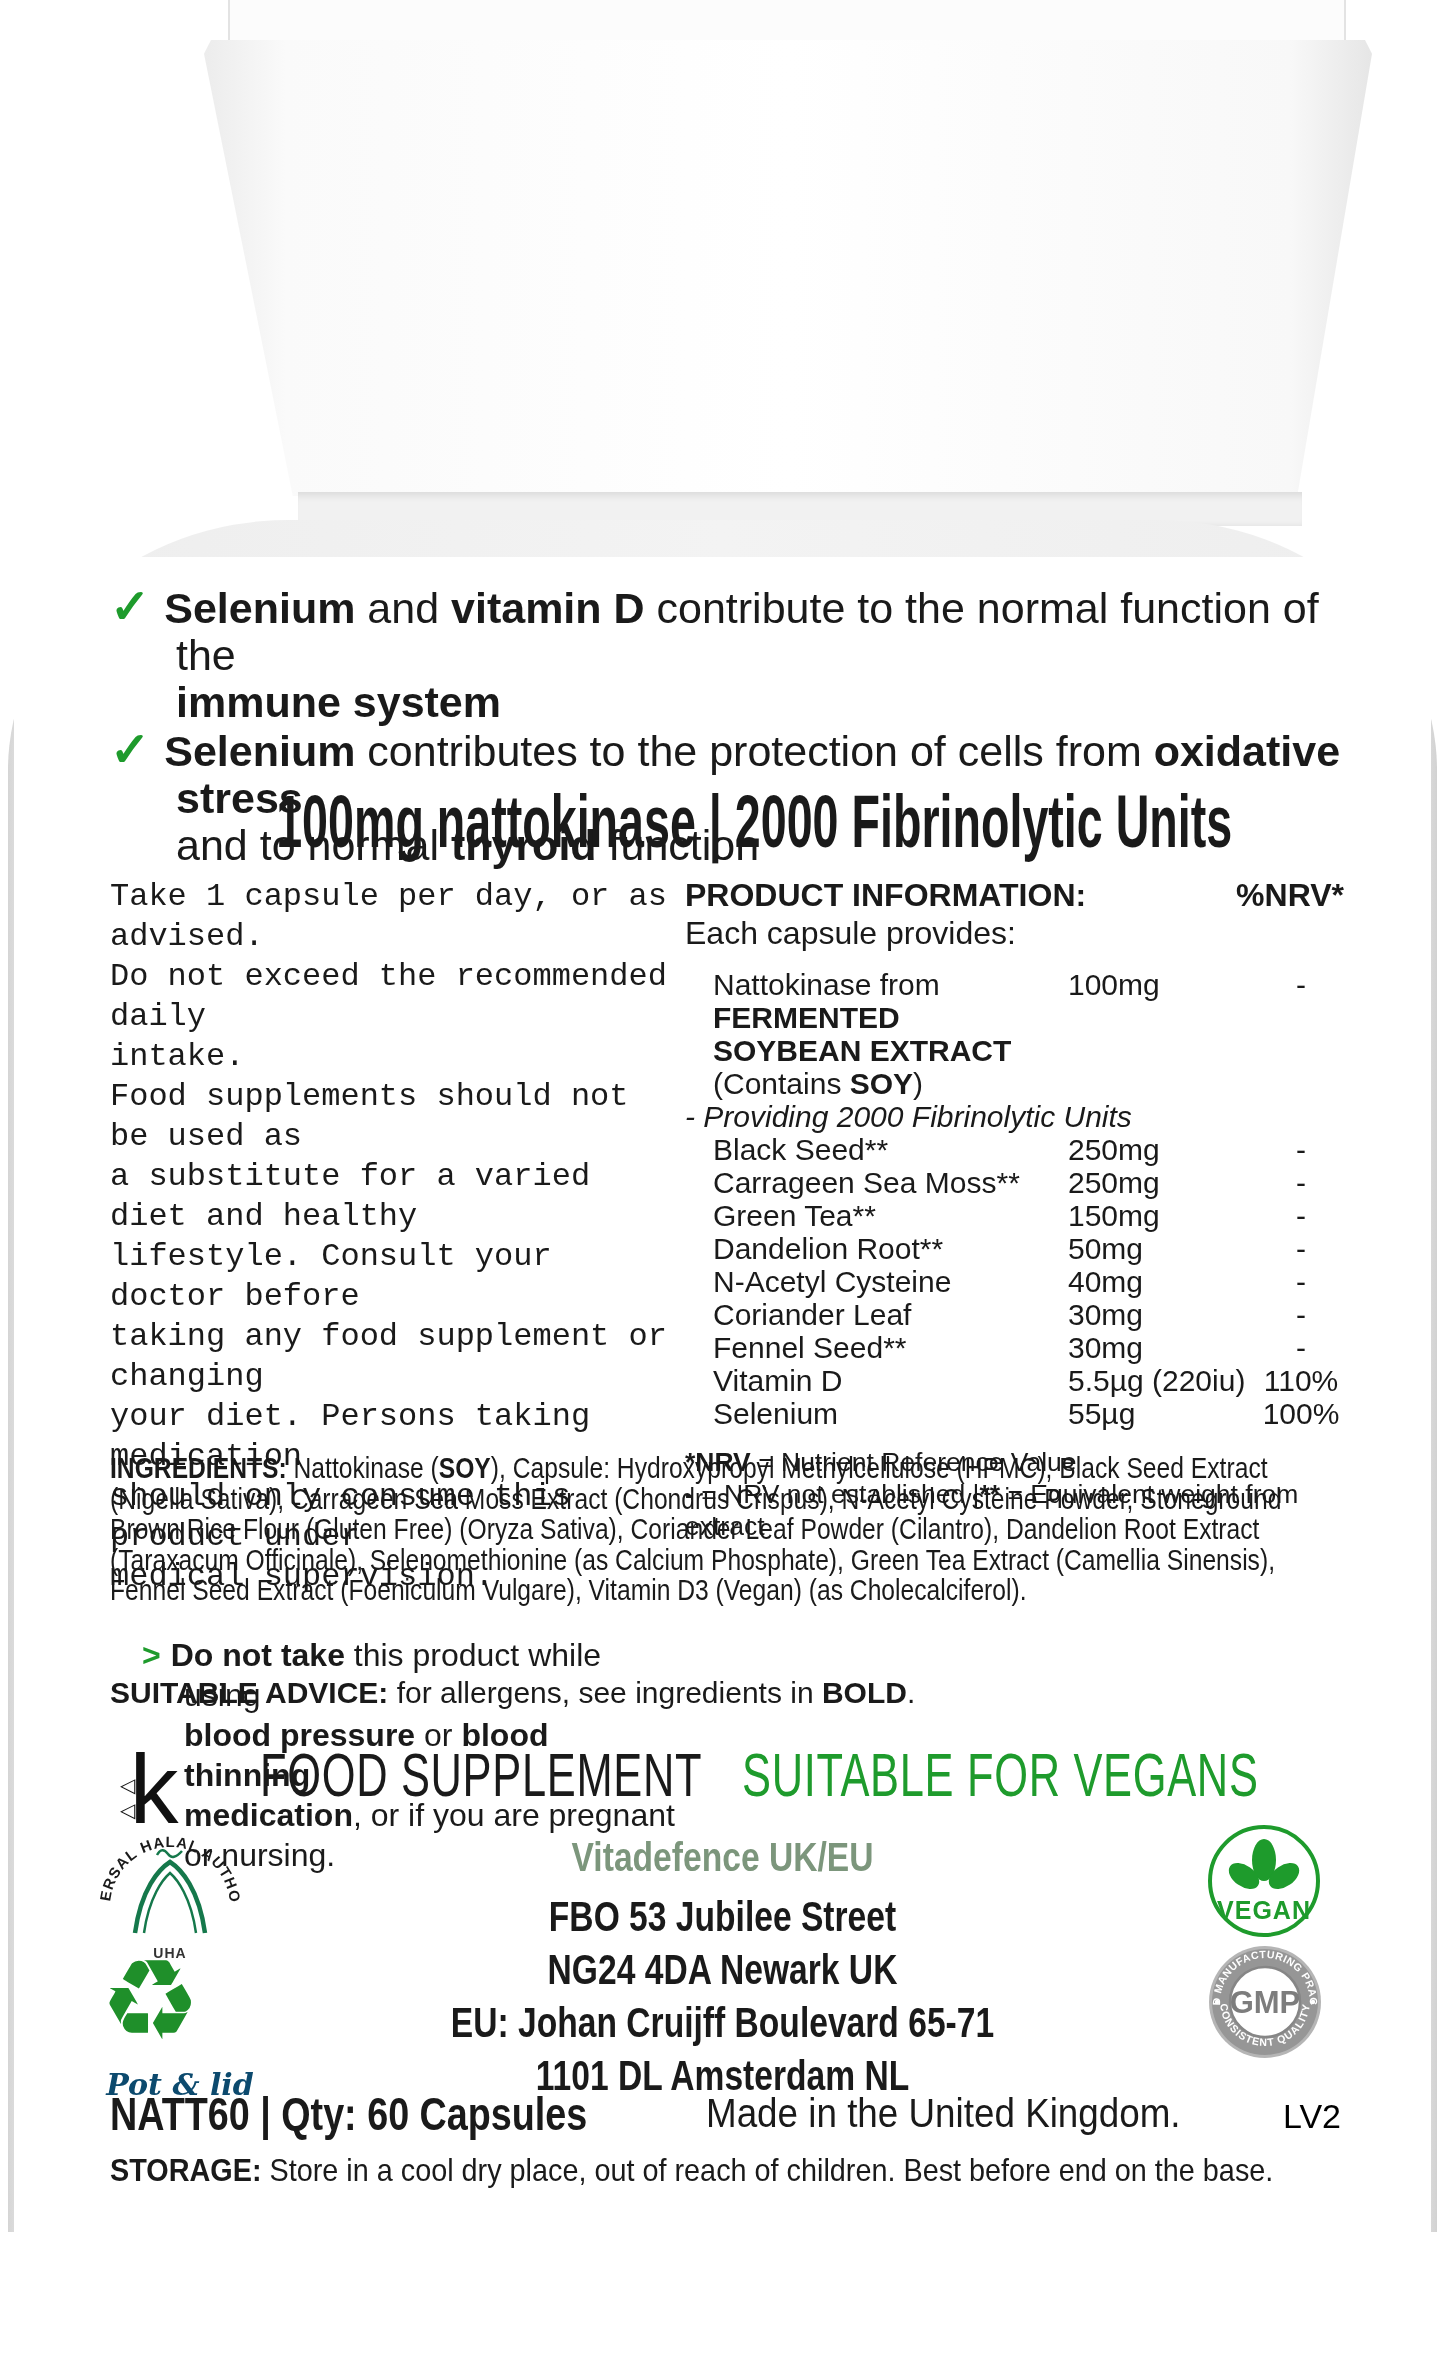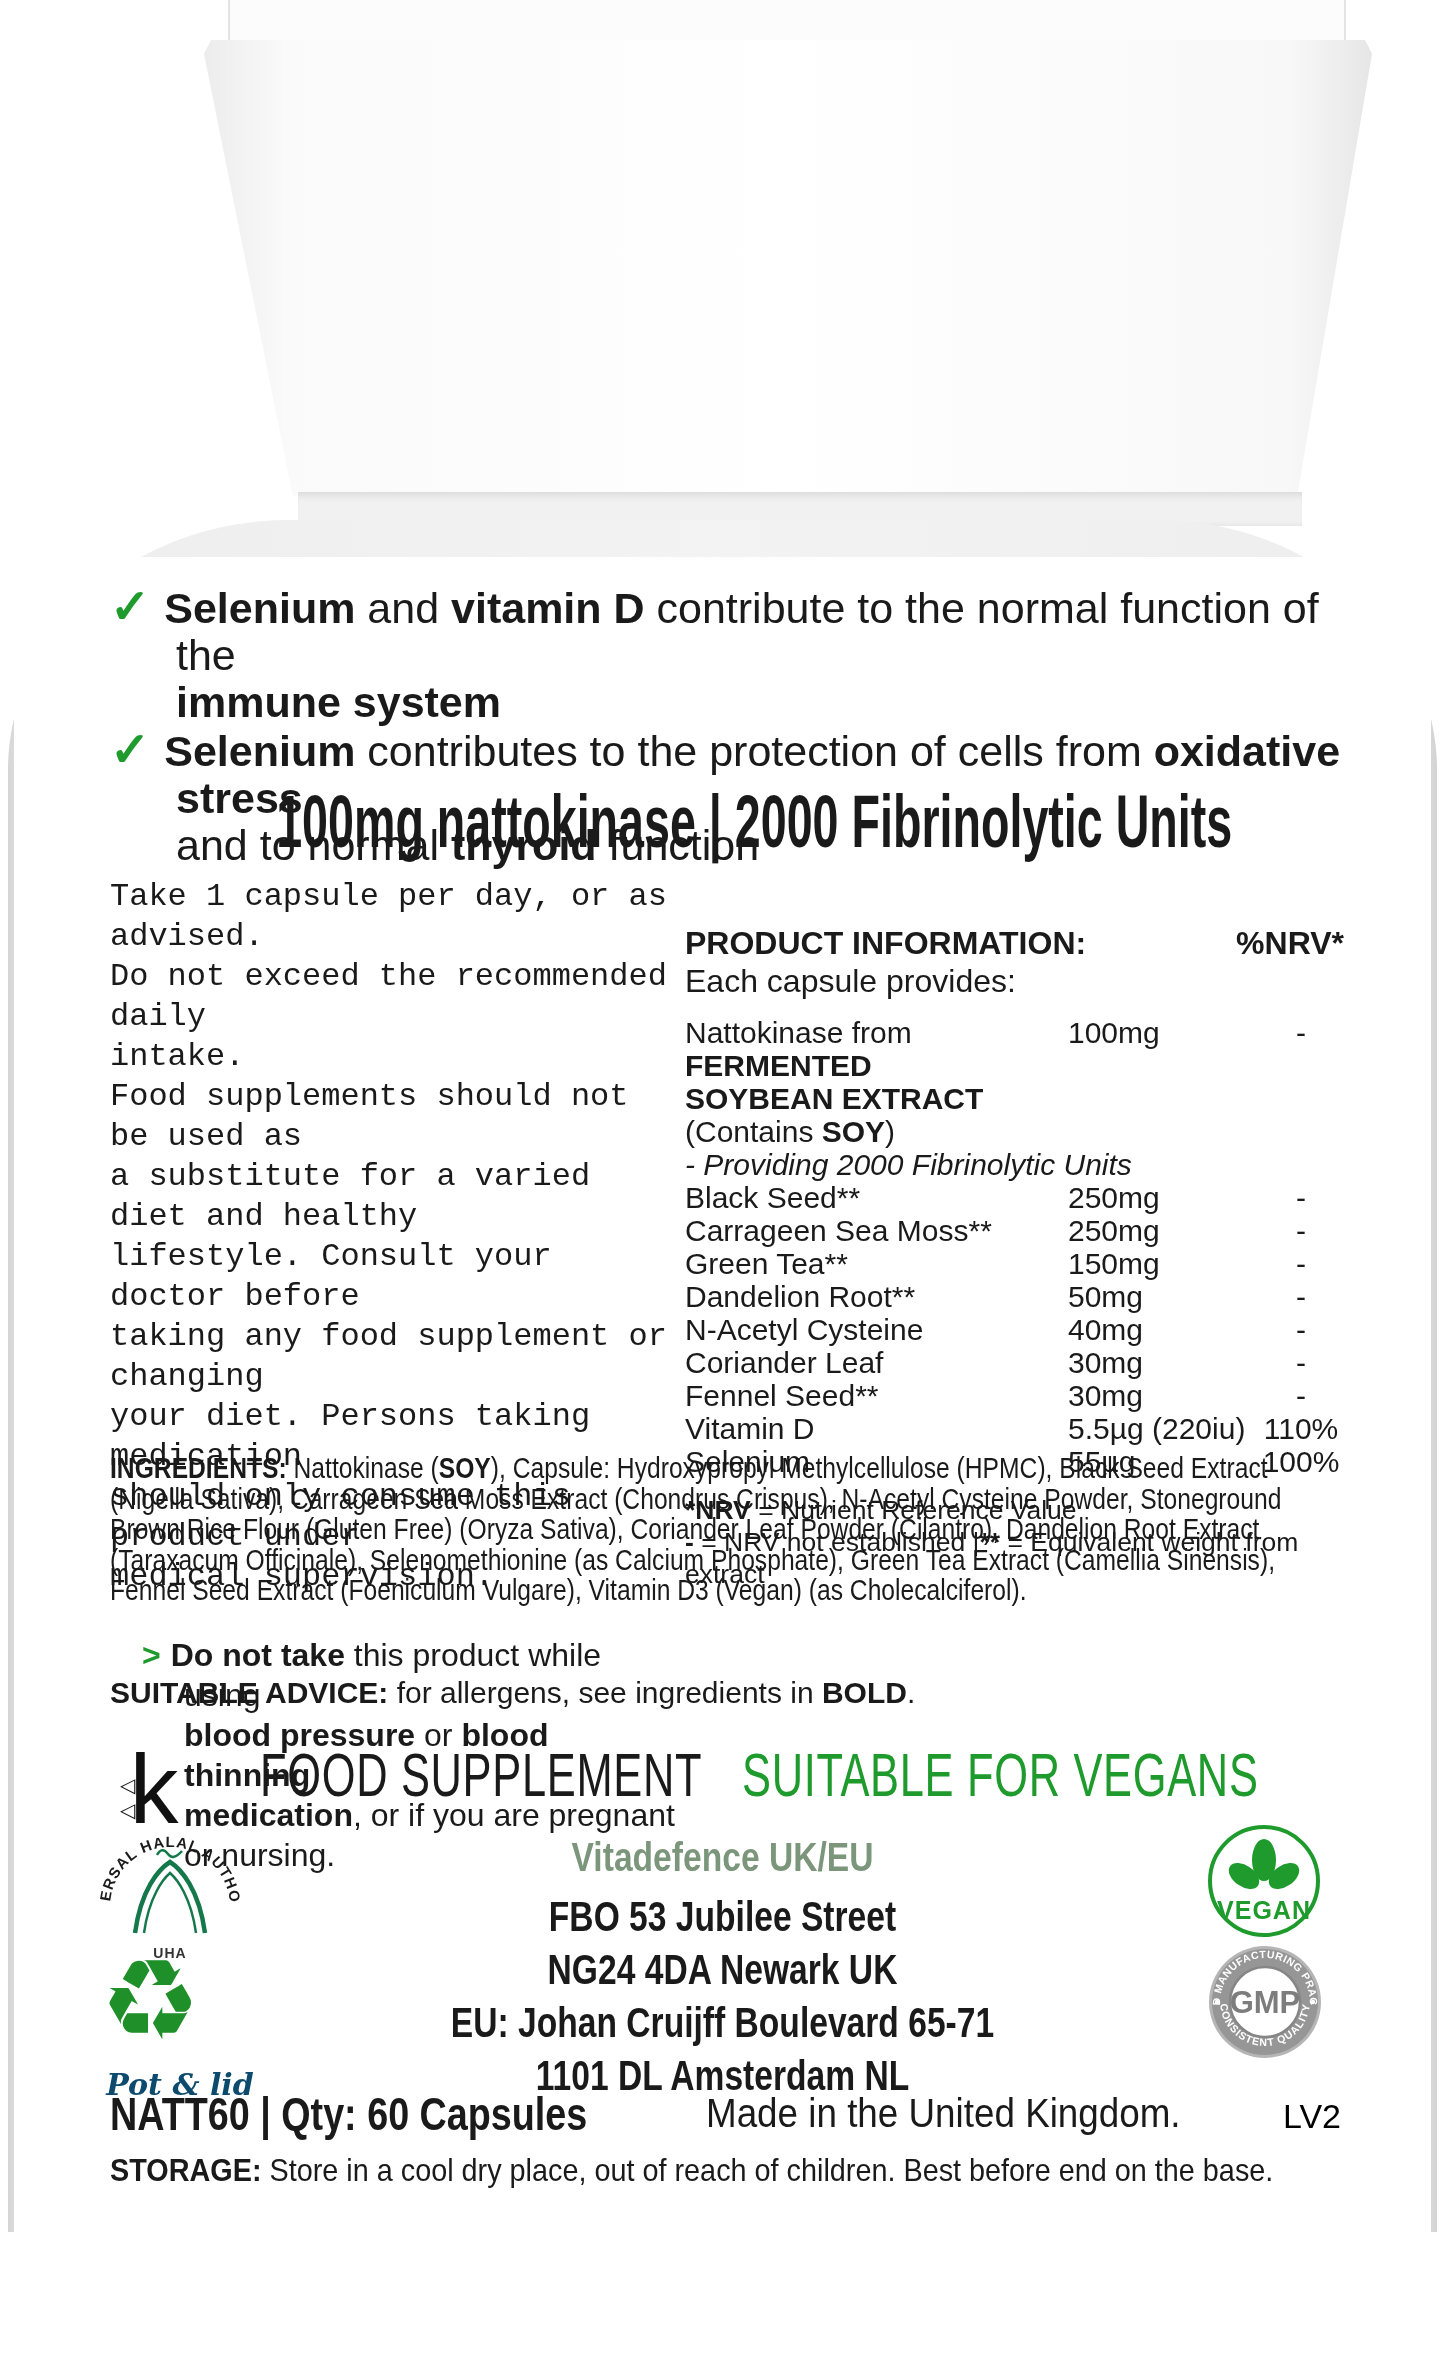--- a/index.html
+++ b/index.html
@@ -31,23 +31,23 @@
          transform:scaleX(0.63);letter-spacing:0px;white-space:nowrap;}
   
   .cols{top:320px;left:96px;right:87px;display:flex;}
   .col-left{width:565px;flex:none;}
   .col-right{flex:1;margin-left:10px;}
   .sect-head{font-size:32px;font-weight:bold;}
   .dir-head{margin-bottom:14px;}
   .bodytxt{font-size:32px;line-height:40px;font-family:Liberation Mono, monospace;}
   .warning{margin-top:38px;font-size:32px;line-height:40px;padding-left:74px;text-indent:-42px;white-space:pre-line;}
   .warn-arrow{color:#1e9b2c;font-weight:bold;margin-right:10px;}
-  .pi-headrow{display:flex;justify-content:space-between;align-items:baseline;margin-top:48px;}
+  .pi-headrow{display:flex;justify-content:space-between;align-items:baseline;}
   .pi-sub{font-size:32px;line-height:38px;margin-bottom:16px;}
-  .pi-row{display:flex;align-items:flex-start;font-size:30px;line-height:33px;}
+  .pi-row{display:flex;align-items:flex-start;font-size:30px;line-height:33px;margin-left:28px;}
   .pi-name{flex:1;padding-right:8px;}
   .pi-amt{min-width:190px;}
   .pi-nrv{width:86px;text-align:center;}
   .pi-note{font-size:30px;line-height:33px;font-style:italic;}
   .footnotes{margin-top:16px;font-size:26.5px;line-height:32px;}
   
   .ingredients{top:896px;left:96px;width:1465px;transform:scaleX(0.85);transform-origin:left top;
                font-size:29px;line-height:30.5px;}
   .allergy{top:1118px;left:96px;font-size:30px;line-height:36px;}
   

